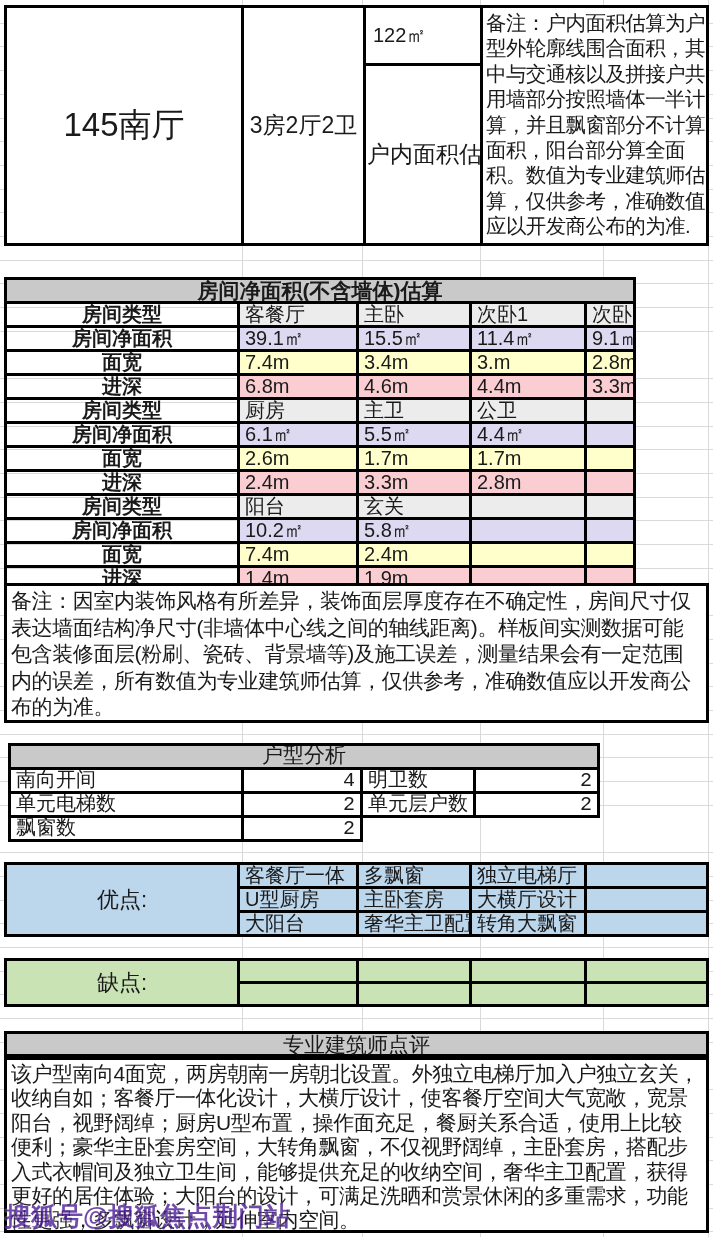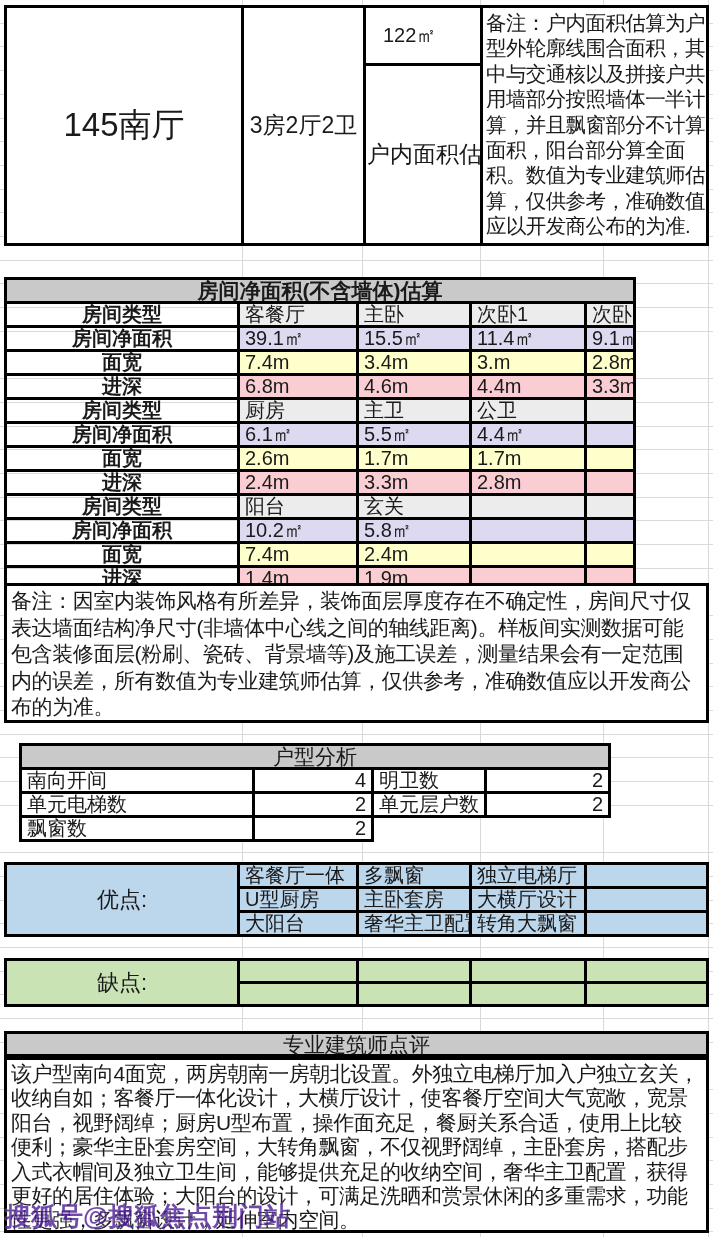--- a/index.html
+++ b/index.html
@@ -11,42 +11,42 @@
       repeating-linear-gradient(to bottom, transparent 0 22.7px, #dadada 22.7px 23.7px),
       linear-gradient(to right, transparent 0 242px,#d9d9d9 242px 243px,transparent 243px 362px,#d9d9d9 362px 363px,transparent 363px 480px,#d9d9d9 480px 481px,transparent 481px 603px,#d9d9d9 603px 604px,transparent 604px 708px,#d9d9d9 708px 709px,transparent 709px);
   }
   
   .toptable{position:absolute;left:4px;top:5px;width:705px;height:241px;box-sizing:border-box;
     background:#000;display:grid;grid-template-columns:234px 119px 114px 1fr;grid-template-rows:55px 1fr;
     gap:3px;padding:3px;}
   .toptable .cell{background:#fff;overflow:hidden;}
   .cell-name{grid-column:1;grid-row:1/3;display:flex;align-items:center;justify-content:center;font-size:33px;}
   .cell-layout{grid-column:2;grid-row:1/3;display:flex;align-items:center;justify-content:center;font-size:23px;}
-  .cell-area{grid-column:3;grid-row:1;display:flex;align-items:center;padding-left:17px;font-size:20px;white-space:nowrap;}
+  .cell-area{grid-column:3;grid-row:1;display:flex;align-items:center;padding-left:7px;font-size:20px;white-space:nowrap;}
   .cell-arealabel{grid-column:3;grid-row:2;display:flex;align-items:center;font-size:23px;white-space:nowrap;padding-left:1px;}
   .cell-note{grid-column:4;grid-row:1/3;font-size:20.5px;line-height:25.4px;padding:2px 1px 0 3px;letter-spacing:-0.6px;}
   
   table{border-collapse:collapse;table-layout:fixed;}
   td{border:3px solid #000;font-size:20px;line-height:21px;height:20px;padding:0 5px;overflow:hidden;white-space:nowrap;box-sizing:content-box;background:#fff;}
   tr.thead td{background:#c9c9c9;text-align:center;font-size:21px;height:20px;}
   
   .roomtable{position:absolute;left:4px;top:277px;width:632px;}
   .roomtable td:first-child{font-weight:bold;text-align:center;}
   tr.type td{background:#ececec;}
   tr.area td{background:#dcd9f0;}
   tr.width td{background:#ffffcb;}
   tr.depth td{background:#f9cdd1;}
   tr.type td:first-child,tr.area td:first-child,tr.width td:first-child,tr.depth td:first-child{background:inherit;}
   tr.type td{background:#ececec;margin-top:27px;} tr.area td{background:#dcd9f0;} tr.width td{background:#ffffcb;} tr.depth td{background:#f9cdd1;}
   
   .notebox{position:absolute;left:4px;width:705px;box-sizing:border-box;border:3px solid #000;background:#fff;
     font-size:21px;line-height:26.5px;padding:2px 4px;overflow:hidden;letter-spacing:-0.4px;}
   .roomnote{top:583px;height:140px;}
   
-  .analysistable{position:absolute;left:19px;top:743px;width:592px;}
+  .analysistable{position:absolute;left:8px;top:743px;width:592px;font-family:Liberation Mono, monospace;}
   .analysistable td.lab{text-align:left;}
   .analysistable td.val{text-align:right;}
   .analysistable td.ghost{border:none;background:transparent;}
   
   .prostable{position:absolute;left:4px;top:862px;width:705px;}
   .prostable td{background:#bcd6ec;margin-top:27px;}
   .constable{position:absolute;left:4px;top:958px;width:705px;}
   .constable td{background:#c9e3b5;}
   td.grouplabel{text-align:center;font-size:22px;}
   

